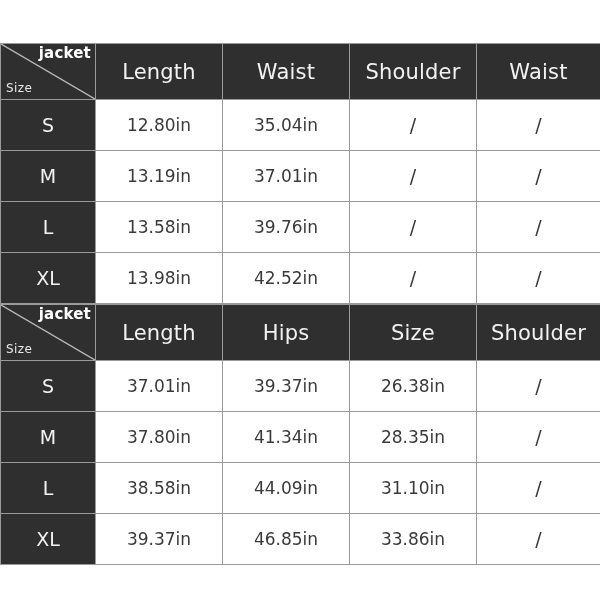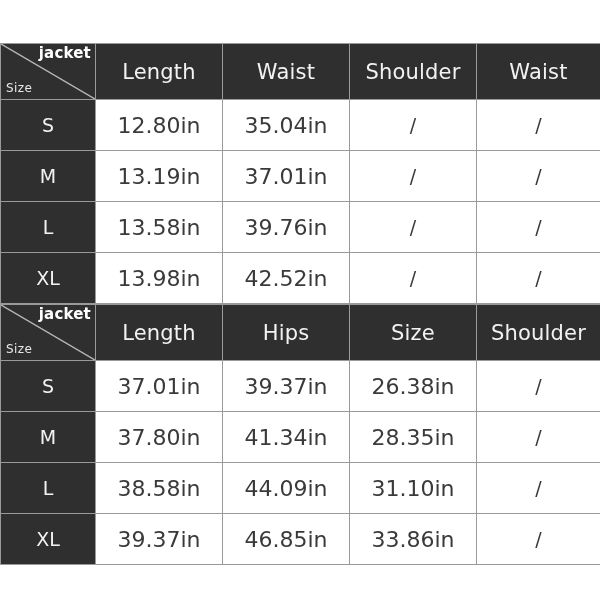--- a/index.html
+++ b/index.html
@@ -60,21 +60,21 @@
 
   .size-cell {
     height: 50px;
     font-size: 19px;
   }
 
   .value-cell {
     height: 50px;
     background: #ffffff;
     color: #3a3a3a;
-    font-size: 22px;
+    font-size: 17px;
     border-color: #9a9a9a;
   }
 
   .value-cell.slash {
     color: #3a3a3a;
     font-size: 19px;
   }
 
   
   .corner-cell {

